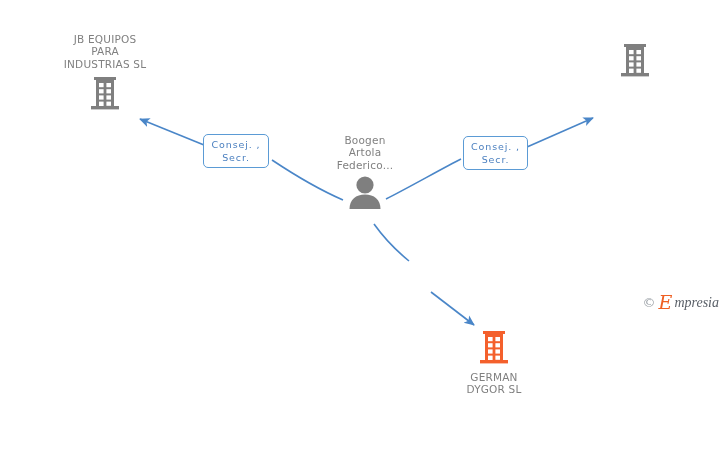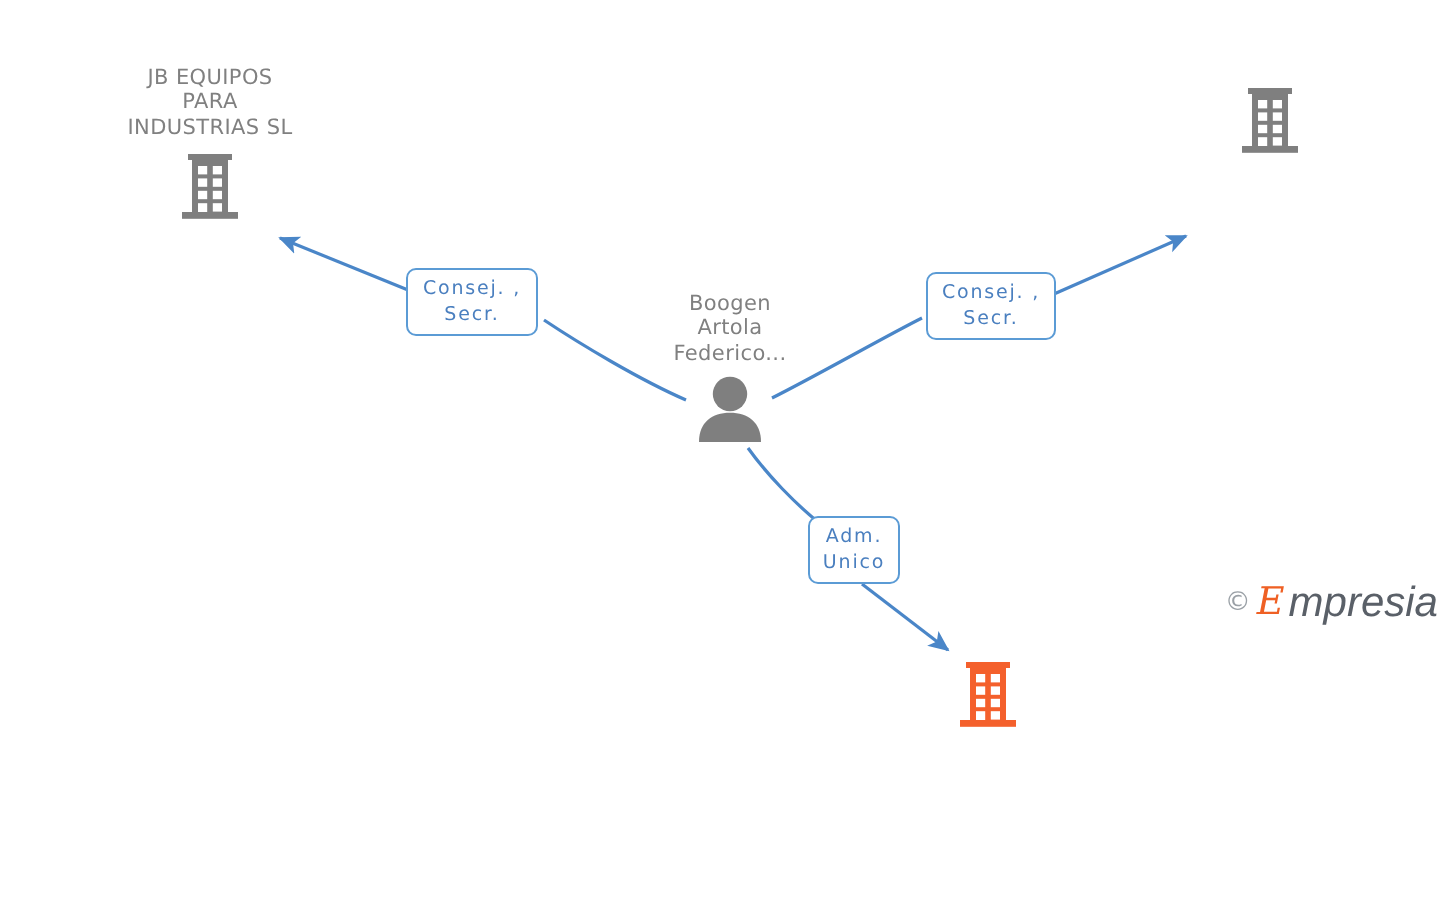--- a/index.html
+++ b/index.html
@@ -90,23 +90,23 @@
   }
   #watermark .wm-e {
     font-family: "DejaVu Serif", "Liberation Serif", serif;
     font-style: italic;
     font-size: 19px;
     color: #ef6024;
     line-height: 1;
     margin-right: -1px;
   }
   #watermark .wm-rest {
-    font-family: Liberation Sans, sans-serif;
+    font-family: Liberation Serif, serif;
     font-style: italic;
-    font-size: 21px;
+    font-size: 14px;
     color: #5a6068;
     line-height: 1;
   }
 </style>
 </head>
 <body>
 
 <div id="canvas">
 
   <svg id="edges" viewBox="0 0 728 450" width="728" height="450">
@@ -161,21 +161,21 @@
         <rect x="9" y="15.2" width="4.6" height="4.2" fill="#ffffff"></rect>
         <rect x="16.4" y="15.2" width="4.6" height="4.2" fill="#ffffff"></rect>
         <rect x="9" y="21.4" width="4.6" height="4.2" fill="#ffffff"></rect>
         <rect x="16.4" y="21.4" width="4.6" height="4.2" fill="#ffffff"></rect>
         <rect x="9" y="27.6" width="4.6" height="4.4" fill="#ffffff"></rect>
         <rect x="16.4" y="27.6" width="4.6" height="4.2" fill="#ffffff"></rect>
       </svg>
     </span>
   </div>
 
-  <div class="node person" style="left:295px; top:134px;margin-top:12px;">
+  <div class="node person" style="left:295px; top:134px;">
     <div class="node-label">Boogen
 Artola
 Federico...</div>
     <span class="node-icon">
       <svg width="40" height="36" viewBox="0 0 40 36" aria-hidden="true">
         <circle cx="20" cy="11" r="8.6" fill="#7f7f7f"></circle>
         <path d="M4.5,35 C4.5,25.2 11,20.4 20,20.4 C29,20.4 35.5,25.2 35.5,35 Z" fill="#7f7f7f"></path>
       </svg>
     </span>
   </div>
@@ -189,30 +189,30 @@
         <rect x="9" y="9" width="4.6" height="4.2" fill="#ffffff"></rect>
         <rect x="16.4" y="9" width="4.6" height="4.2" fill="#ffffff"></rect>
         <rect x="9" y="15.2" width="4.6" height="4.2" fill="#ffffff"></rect>
         <rect x="16.4" y="15.2" width="4.6" height="4.2" fill="#ffffff"></rect>
         <rect x="9" y="21.4" width="4.6" height="4.2" fill="#ffffff"></rect>
         <rect x="16.4" y="21.4" width="4.6" height="4.2" fill="#ffffff"></rect>
         <rect x="9" y="27.6" width="4.6" height="4.4" fill="#ffffff"></rect>
         <rect x="16.4" y="27.6" width="4.6" height="4.2" fill="#ffffff"></rect>
       </svg>
     </span>
+    <div class="node-label">GERMAN
+DYGOR SL</div>
   </div>
 
   <div class="edge-label" style="left:203px; top:134px; width:66px; height:34px;">Consej. ,
 Secr.</div>
 
   <div class="edge-label" style="left:463px; top:136px; width:65px; height:34px;">Consej. ,
 Secr.</div>
 
-  <div class="edge-label" style="left:404px; top:258px; width:46px; height:34px;">Adm.
-Unico</div>
 
   <div id="watermark">
     <span class="wm-c">©</span>
     <span class="wm-e">E</span>
     <span class="wm-rest">mpresia</span>
   </div>
 
 </div>
 
 </body></html>

